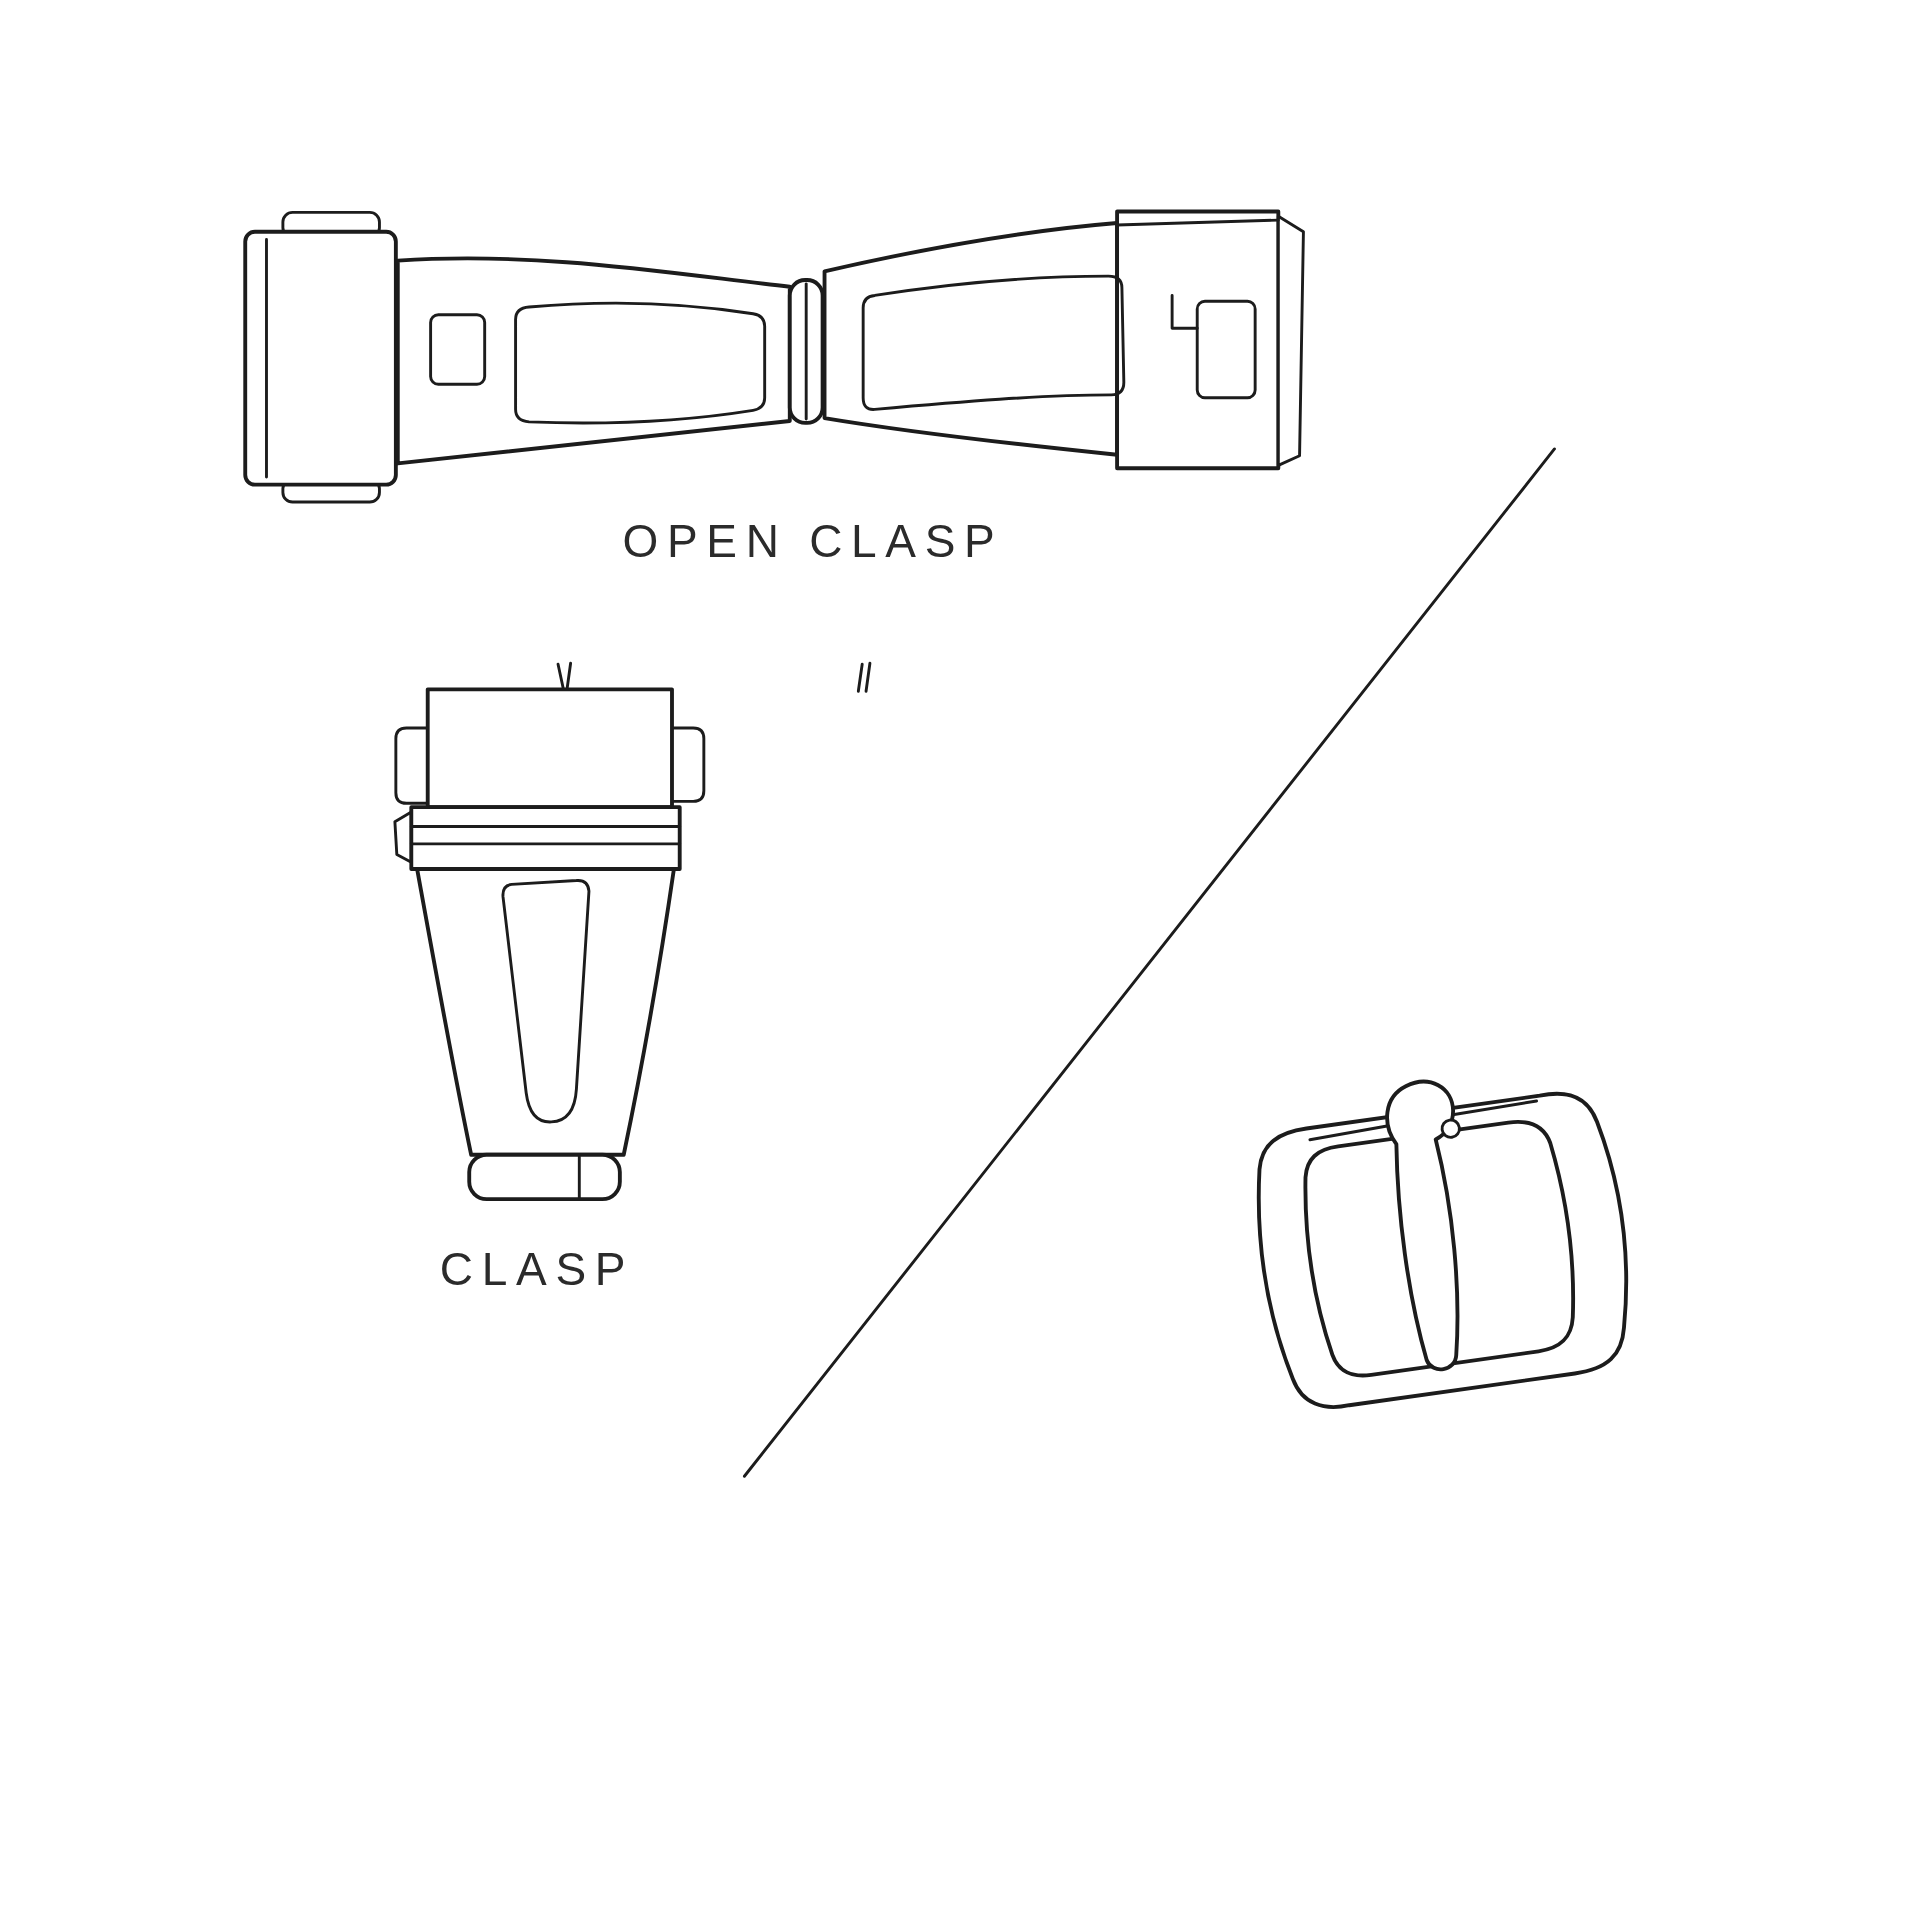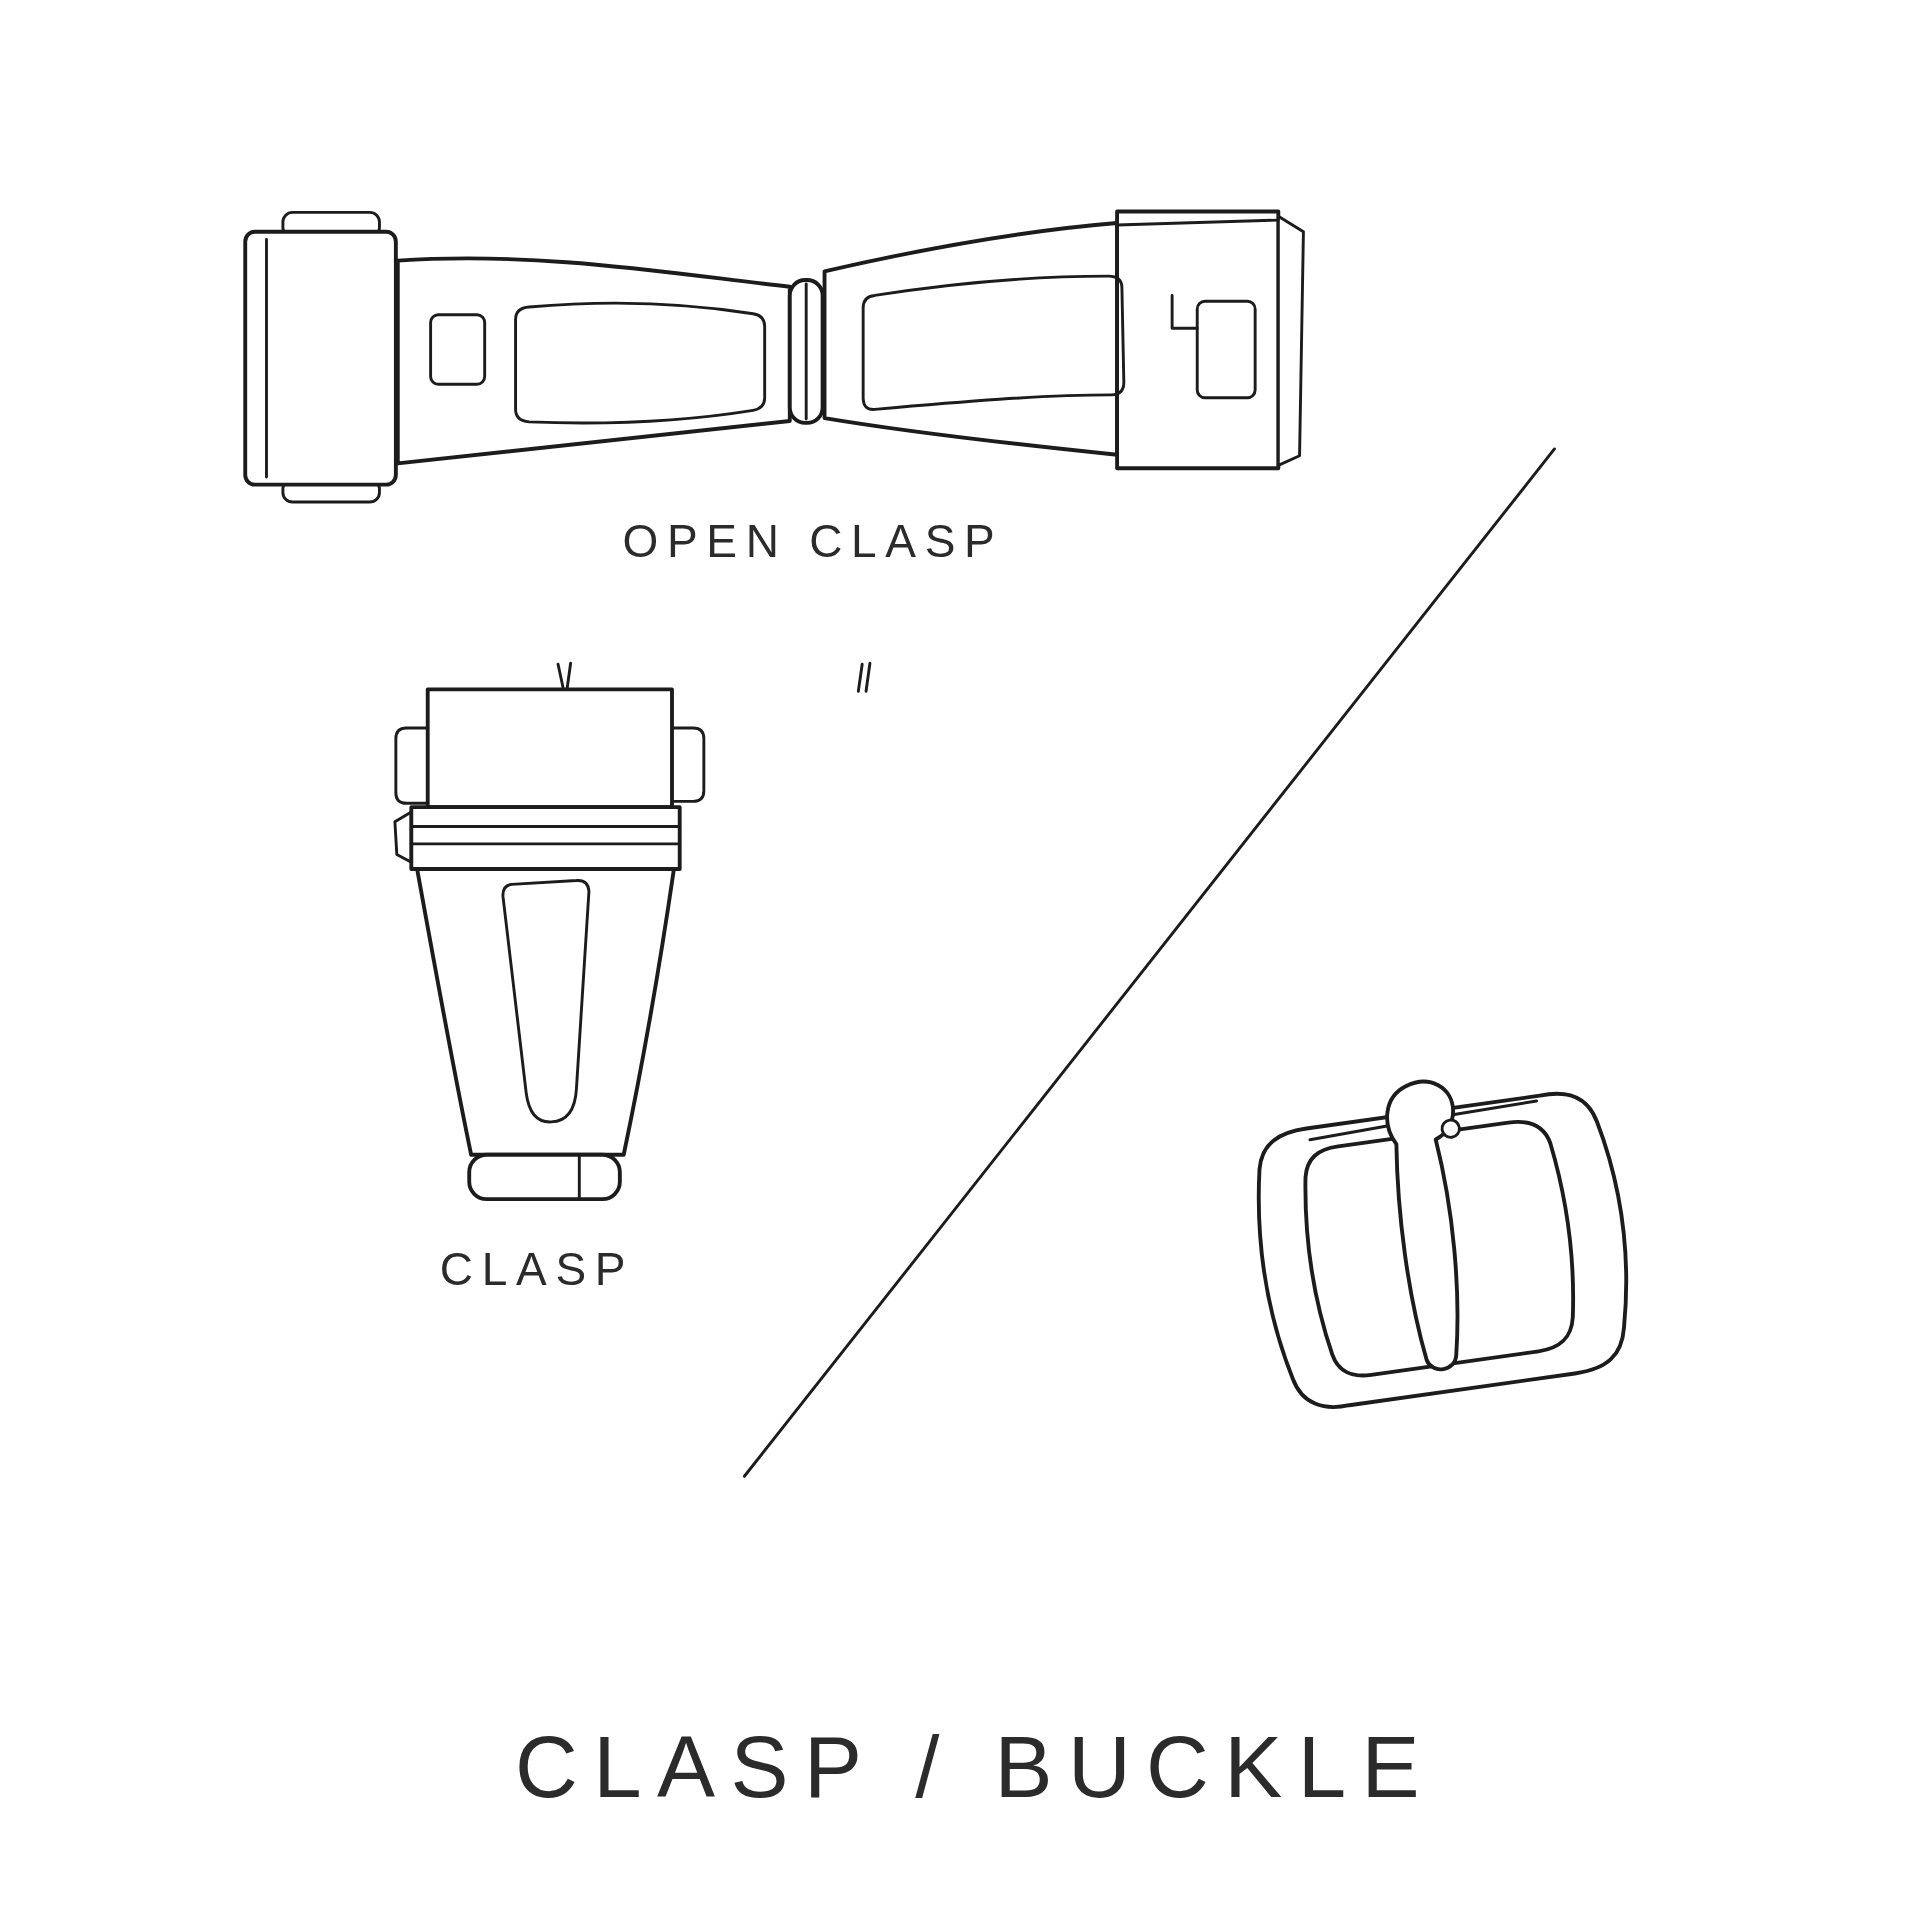--- a/index.html
+++ b/index.html
@@ -69,15 +69,14 @@
       <path class="art thin nofill" d="M1374,1163 L1458,1160 M1524,1158 L1612,1156"></path>
       <path class="art" d="M1462,1180 C1450,1158 1456,1130 1480,1122 C1506,1113 1528,1130 1525,1154 C1523,1168 1514,1177 1503,1181 C1511,1255 1507,1338 1493,1405 C1490,1421 1466,1422 1462,1406 C1452,1336 1453,1252 1462,1180 Z"></path>
       <circle class="art thin" cx="1520" cy="1172" r="9"></circle>
     </g>
   </svg>
 
   <div class="label" style="left:813px; top:514px;">OPEN CLASP</div>
 
   <div class="label" style="left:537px; top:1242px;">CLASP</div>
 
-  <h1 class="title" style="left:975px; top:1717px;">CLASP / BUCKLE</h1>
 </div>
 
 
 </body></html>

